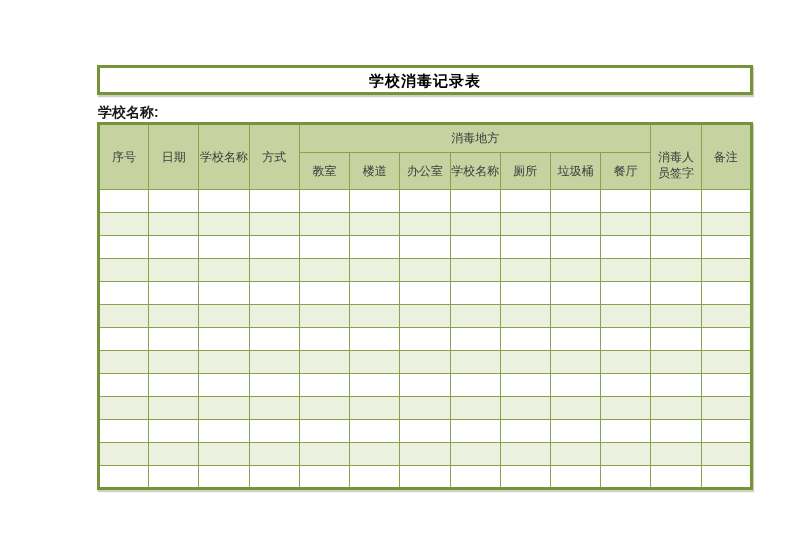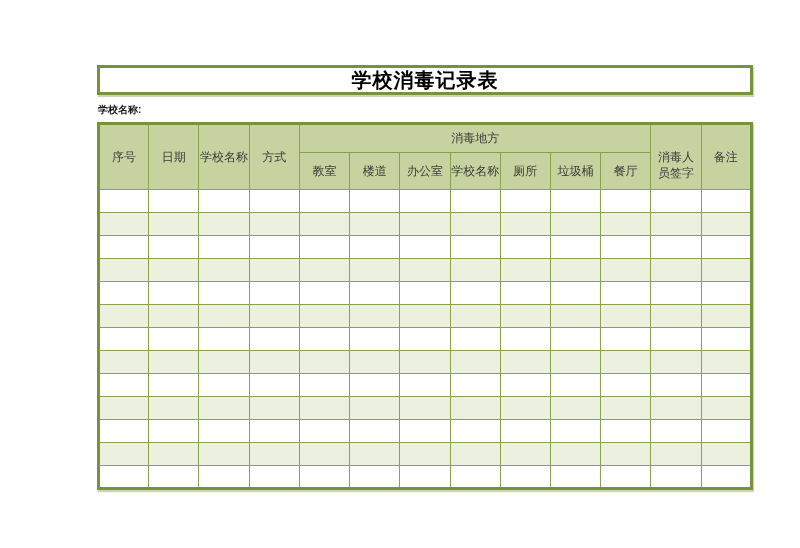--- a/index.html
+++ b/index.html
@@ -27,31 +27,31 @@
     width: 656px;
     height: 30px;
     background: #ffffff;
     border: 3px solid var(--frame-color);
     box-shadow: 1px 2px 1px rgba(110, 130, 70, 0.35);
     display: flex;
     align-items: center;
     justify-content: center;
   }
   .title-text {
-    font-size: 20px;
+    font-size: 15px;
     font-weight: bold;
     color: var(--title-text-color);
     letter-spacing: 1px;
     line-height: 1;
   }
   .school-label {
     position: absolute;
     left: 98px;
     top: 104px;
-    font-size: 10px;
+    font-size: 14px;
     font-weight: bold;
     color: #1a1a1a;
     line-height: 1.2;
   }
   table.record-table {
     position: absolute;
     left: 97px;
     top: 122px;
     width: 656px;
     border-collapse: collapse;

